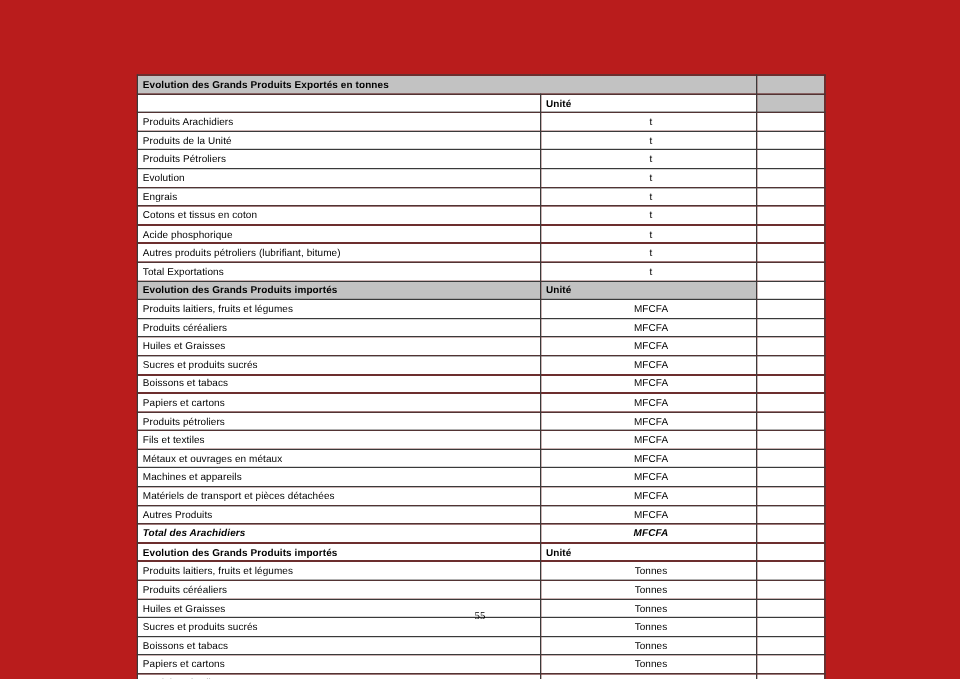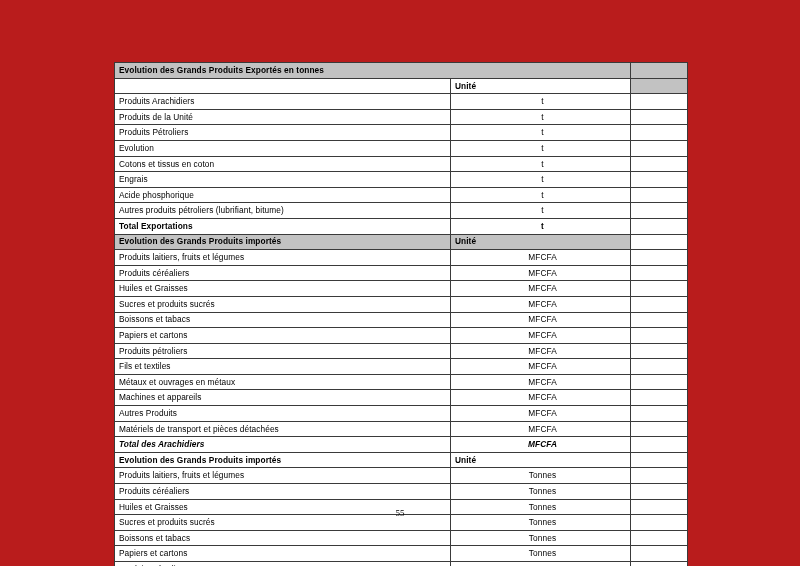--- a/index.html
+++ b/index.html
@@ -59,21 +59,21 @@
     padding: 0;
   }
   td.blank {
     padding: 0;
   }
 
   
   .shaded { background: #c2c2c2 !important; }
 
   
-  .b  { font-weight: bold; }
+  .b  { font-weight: normal; }
   .bi { font-weight: bold; font-style: italic; }
 
   
   td.title-span {
     font-weight: bold;
     font-size: 8.6px;
     padding-left: 5px;
   }
 
   td.section-head {
@@ -136,26 +136,26 @@
             <td>Produits Pétroliers</td>
             <td class="unit">t</td>
             <td class="blank"></td>
           </tr>
           <tr>
             <td>Evolution</td>
             <td class="unit">t</td>
             <td class="blank"></td>
           </tr>
           <tr>
+            <td>Engrais</td>
+            <td class="unit">t</td>
+            <td class="blank"></td>
+          </tr>
+          <tr>
             <td>Cotons et tissus en coton</td>
-            <td class="unit">t</td>
-            <td class="blank"></td>
-          </tr>
-          <tr>
-            <td>Engrais</td>
             <td class="unit">t</td>
             <td class="blank"></td>
           </tr>
           <tr>
             <td>Acide phosphorique</td>
             <td class="unit">t</td>
             <td class="blank"></td>
           </tr>
           <tr>
             <td>Autres produits pétroliers (lubrifiant, bitume)</td>
@@ -216,26 +216,26 @@
             <td>Métaux et ouvrages en métaux</td>
             <td class="unit">MFCFA</td>
             <td class="blank"></td>
           </tr>
           <tr>
             <td>Machines et appareils</td>
             <td class="unit">MFCFA</td>
             <td class="blank"></td>
           </tr>
           <tr>
+            <td>Matériels de transport et pièces détachées</td>
+            <td class="unit">MFCFA</td>
+            <td class="blank"></td>
+          </tr>
+          <tr>
             <td>Autres Produits</td>
-            <td class="unit">MFCFA</td>
-            <td class="blank"></td>
-          </tr>
-          <tr>
-            <td>Matériels de transport et pièces détachées</td>
             <td class="unit">MFCFA</td>
             <td class="blank"></td>
           </tr>
           <tr>
             <td class="bi">Total des Arachidiers</td>
             <td class="unit bi">MFCFA</td>
             <td class="blank"></td>
           </tr>
           <tr>
             <td class="section-head">Evolution des Grands Produits importés</td>

